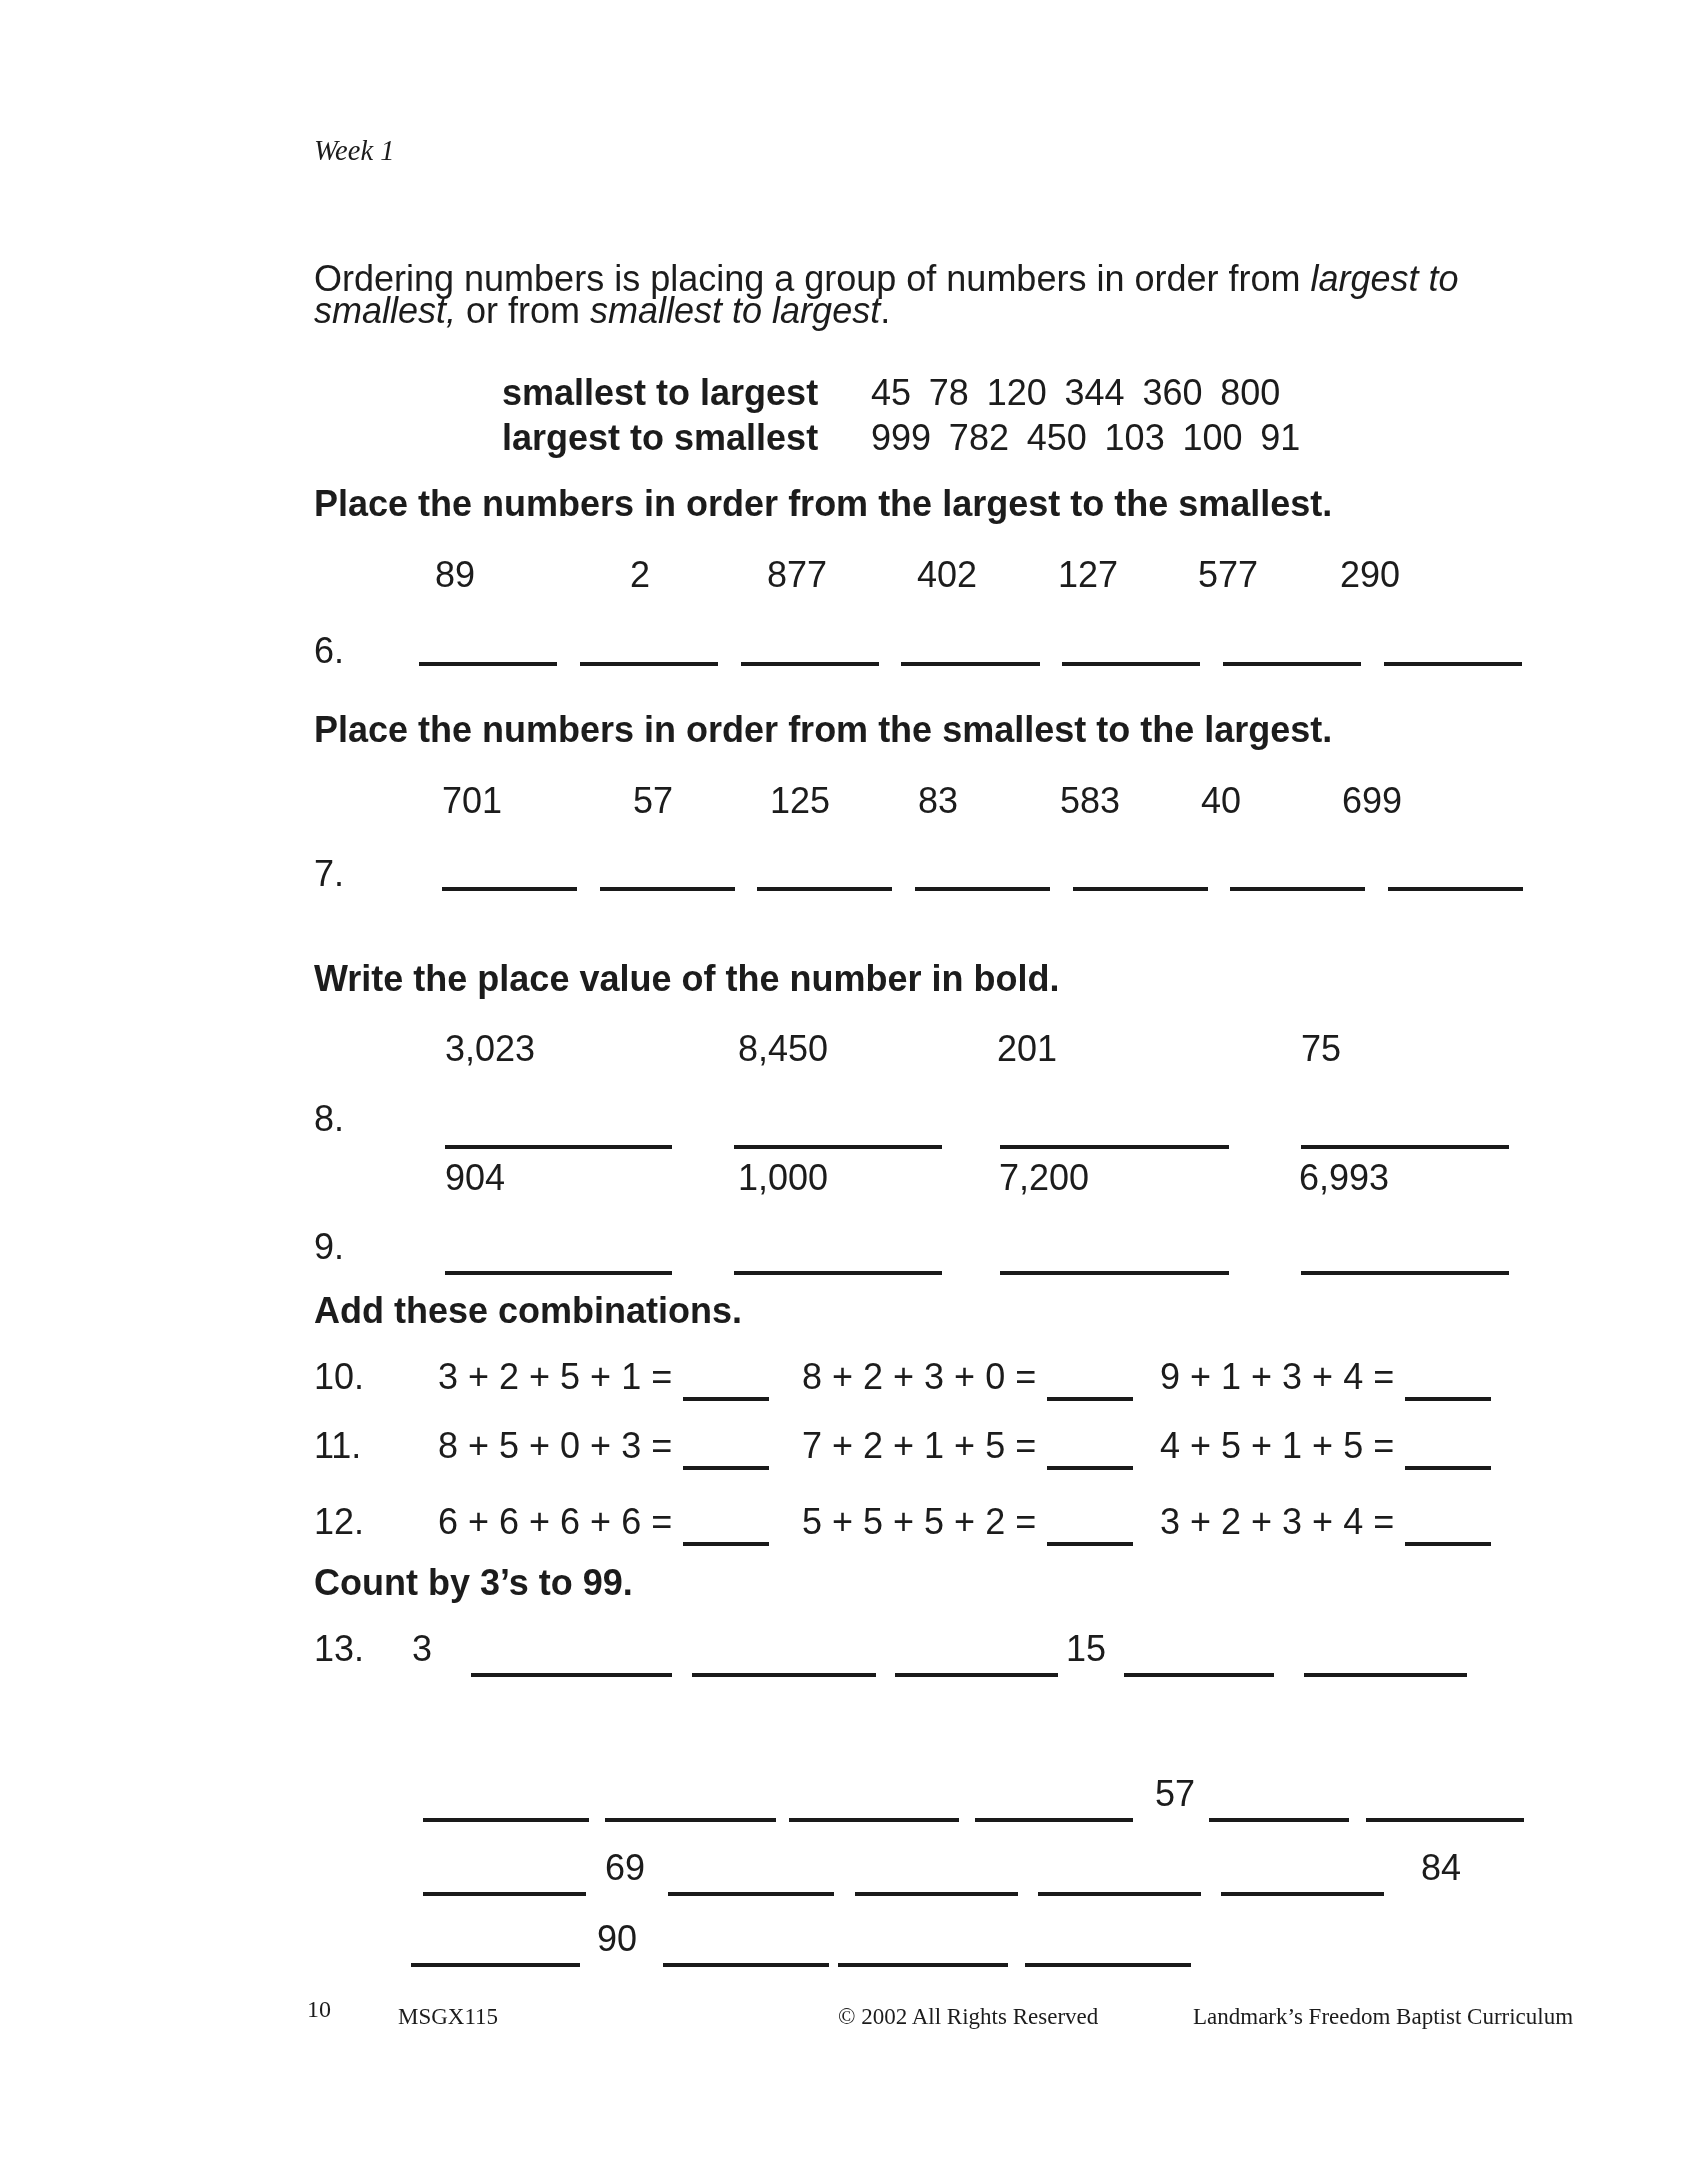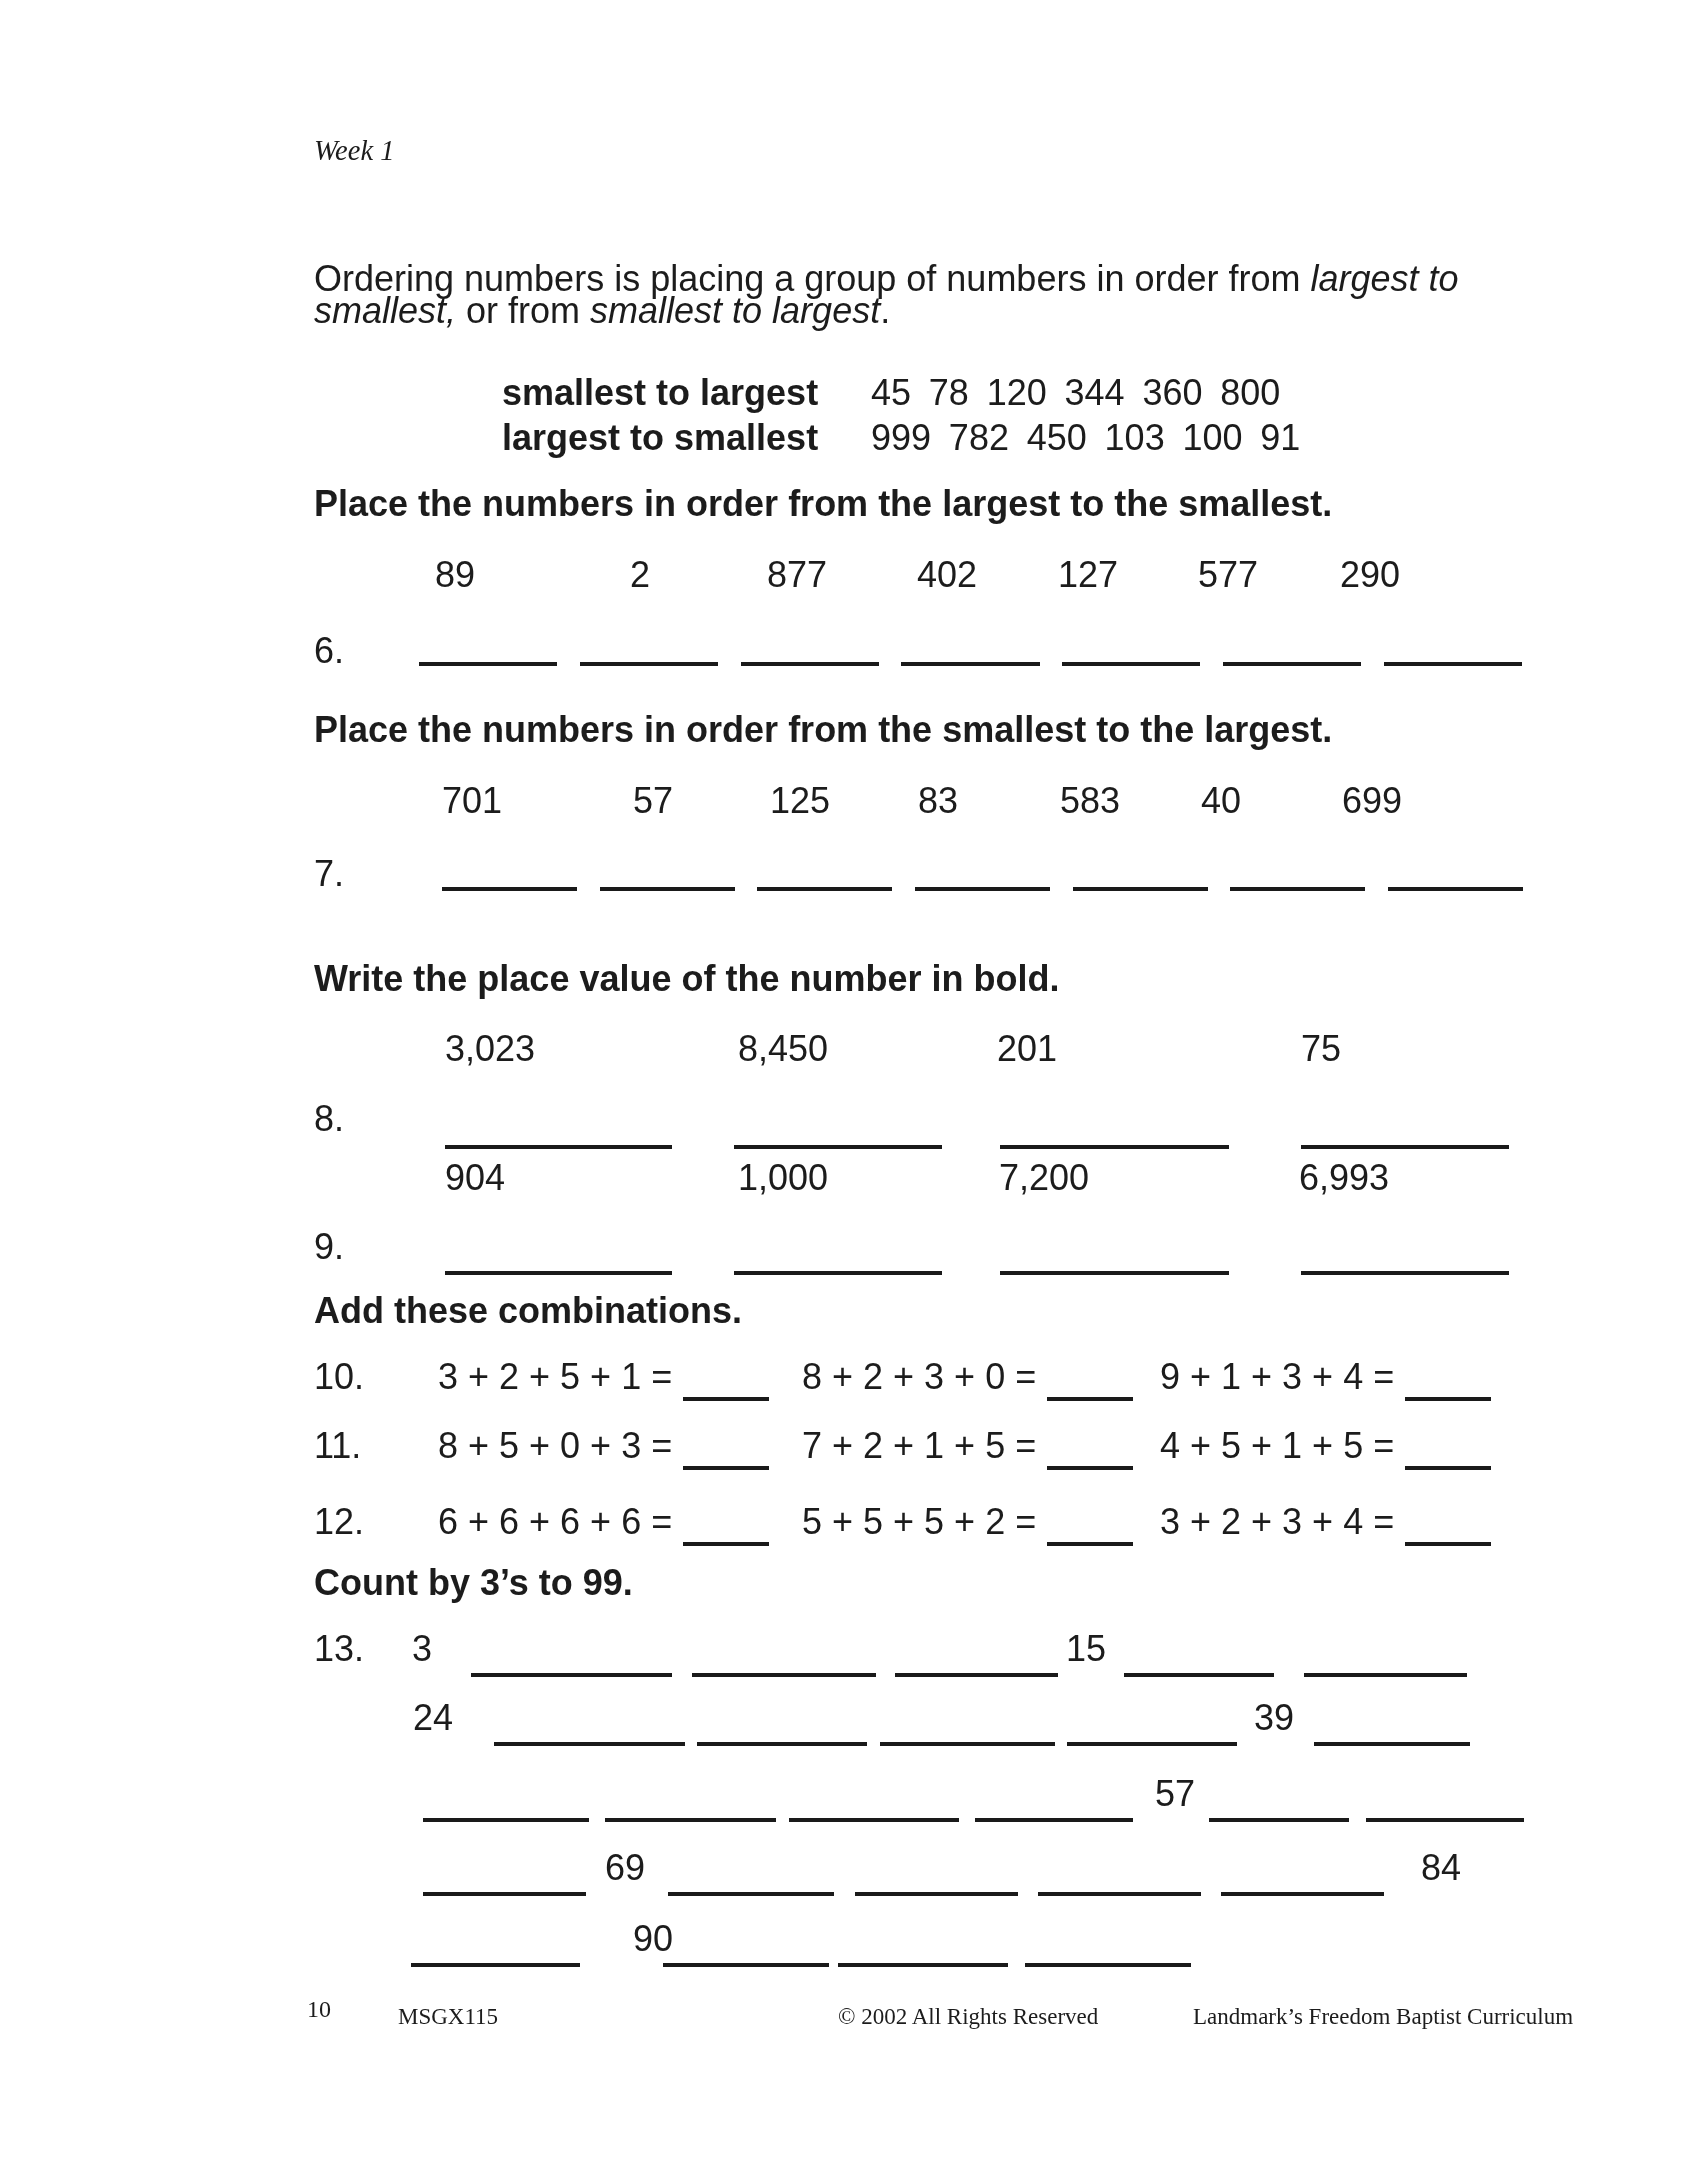--- a/index.html
+++ b/index.html
@@ -142,29 +142,20 @@
     <span class="n" style="left:314px;">13.</span>
     <span class="n" style="left:412px;">3</span>
     <span class="blank" style="left:471px;  width:201px;"></span>
     <span class="blank" style="left:692px;  width:184px;"></span>
     <span class="blank" style="left:895px; width:163px;"></span>
     <span class="n" style="left:1066px;">15</span>
     <span class="blank" style="left:1124px; width:150px;"></span>
     <span class="blank" style="left:1304px; width:163px;"></span>
   </div>
 
-  <div class="countline" style="top:1695px;">
-    <span class="n" style="left:413px;">24</span>
-    <span class="blank" style="left:494px;  width:191px;"></span>
-    <span class="blank" style="left:697px;  width:170px;"></span>
-    <span class="blank" style="left:880px; width:175px;"></span>
-    <span class="blank" style="left:1067px; width:170px;"></span>
-    <span class="n" style="left:1254px;">39</span>
-    <span class="blank" style="left:1314px; width:156px;"></span>
-  </div>
 
   <div class="countline" style="top:1771px;">
     <span class="blank" style="left:423px;  width:166px;"></span>
     <span class="blank" style="left:605px;  width:171px;"></span>
     <span class="blank" style="left:789px;  width:170px;"></span>
     <span class="blank" style="left:975px; width:158px;"></span>
     <span class="n" style="left:1155px;">57</span>
     <span class="blank" style="left:1209px; width:140px;"></span>
     <span class="blank" style="left:1366px; width:158px;"></span>
   </div>
@@ -174,21 +165,21 @@
     <span class="n" style="left:605px;">69</span>
     <span class="blank" style="left:668px;  width:166px;"></span>
     <span class="blank" style="left:855px;  width:163px;"></span>
     <span class="blank" style="left:1038px; width:163px;"></span>
     <span class="blank" style="left:1221px; width:163px;"></span>
     <span class="n" style="left:1421px;">84</span>
   </div>
 
   <div class="countline" style="top:1916px;">
     <span class="blank" style="left:411px;  width:169px;"></span>
-    <span class="n" style="left:597px;margin-left:36px;">90</span>
+    <span class="n" style="left:597px;">90</span>
     <span class="blank" style="left:663px;  width:166px;"></span>
     <span class="blank" style="left:838px;  width:170px;"></span>
     <span class="blank" style="left:1025px; width:166px;"></span>
   </div>
 
   <div class="t serif" style="left:307px; top:1987px; font-size:24px;">10</div>
   <div class="t serif" style="left:398px; top:1994px; font-size:23px;">MSGX115</div>
   <div class="t serif" style="left:838px; top:1994px; font-size:23px;">© 2002 All Rights Reserved</div>
   <div class="t serif" style="left:1193px; top:1994px; font-size:23px;">Landmark’s Freedom Baptist Curriculum</div>
 

